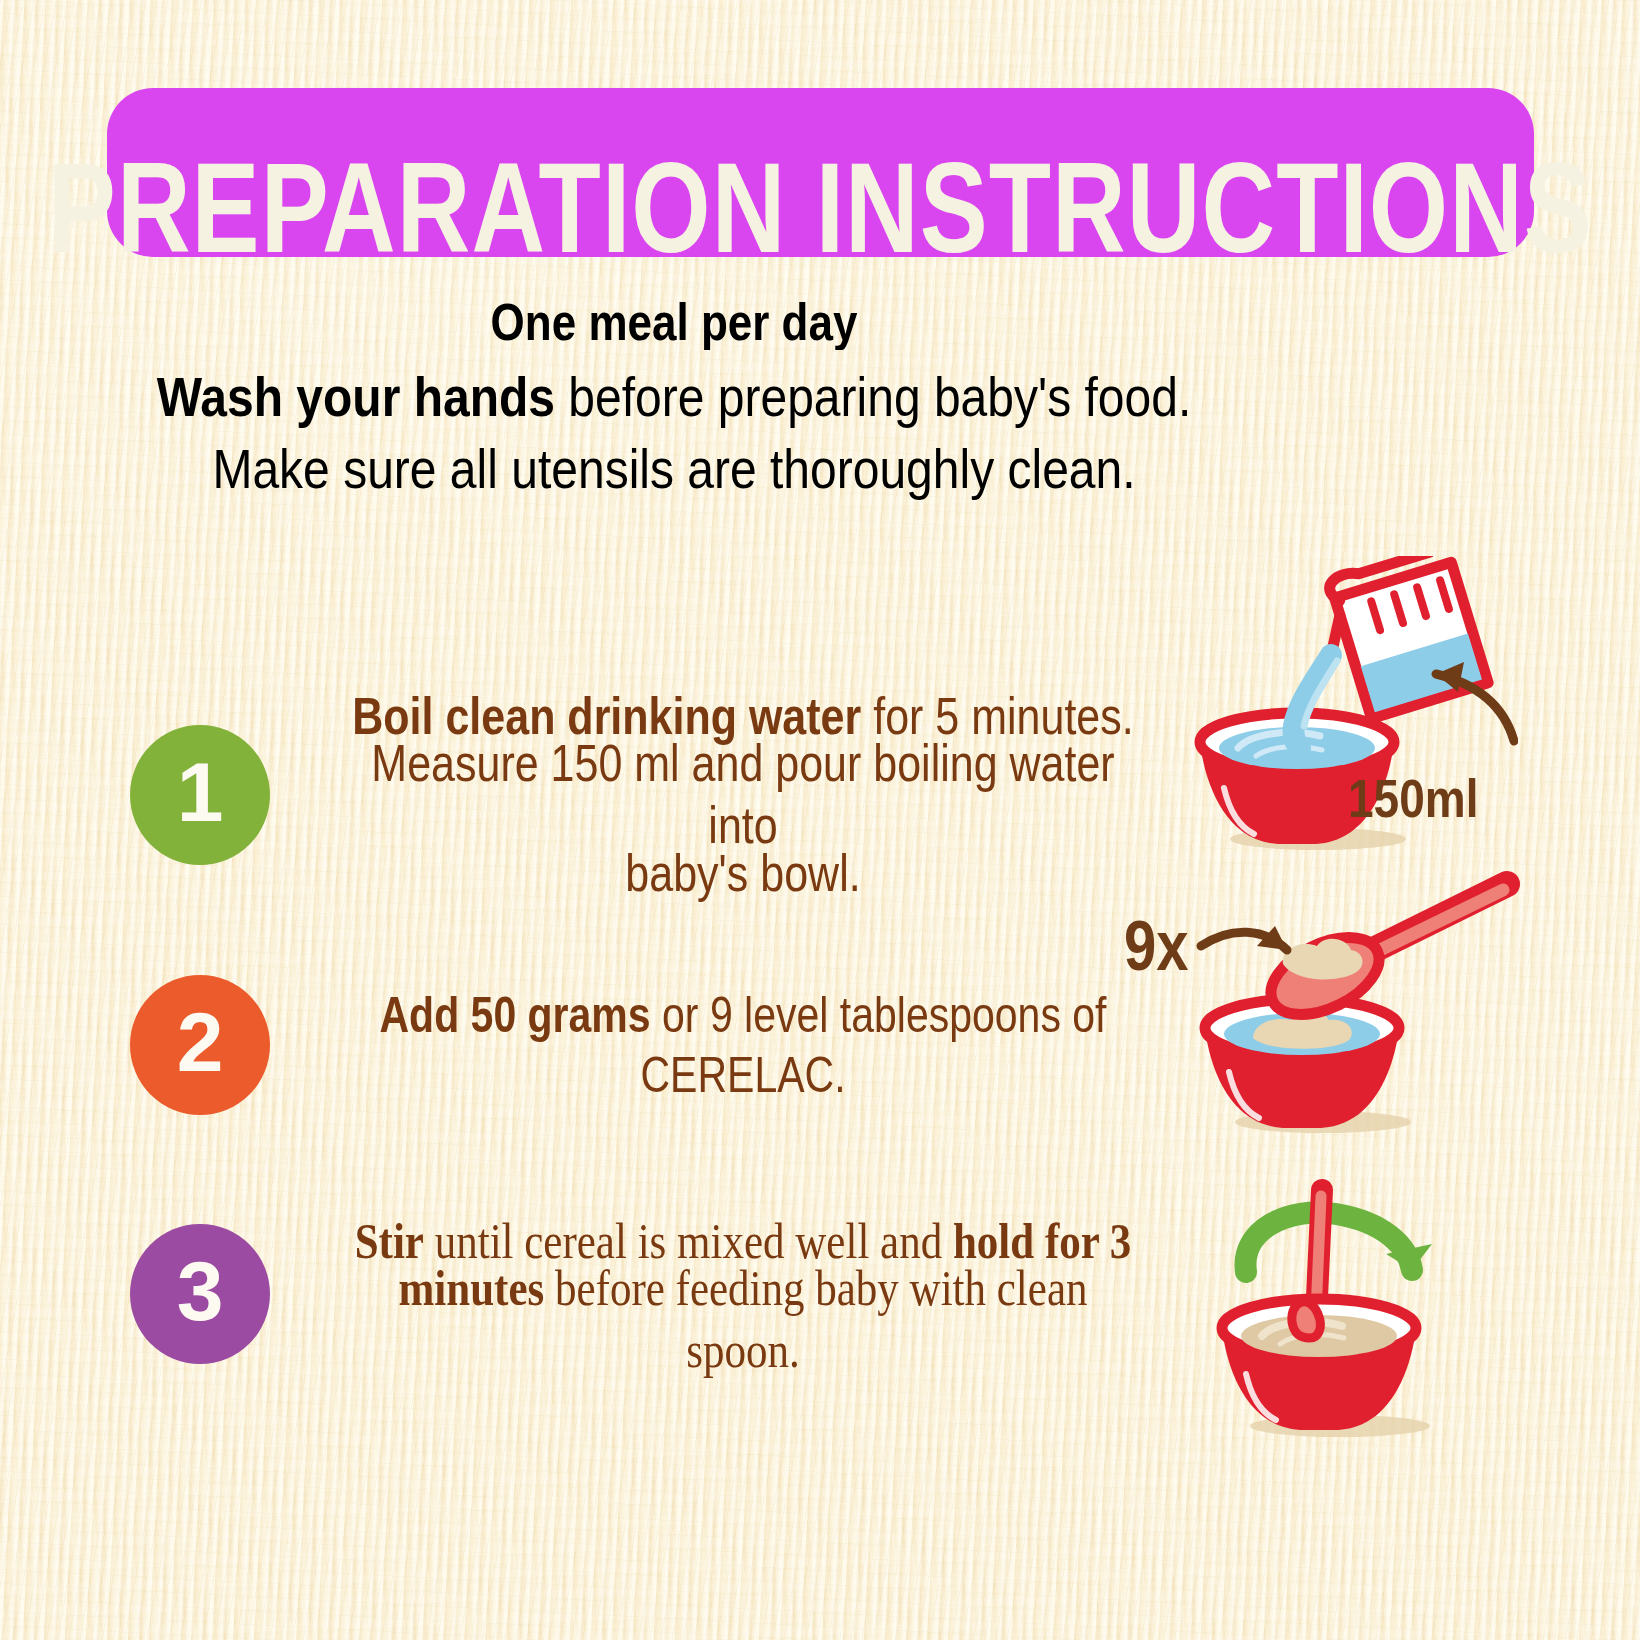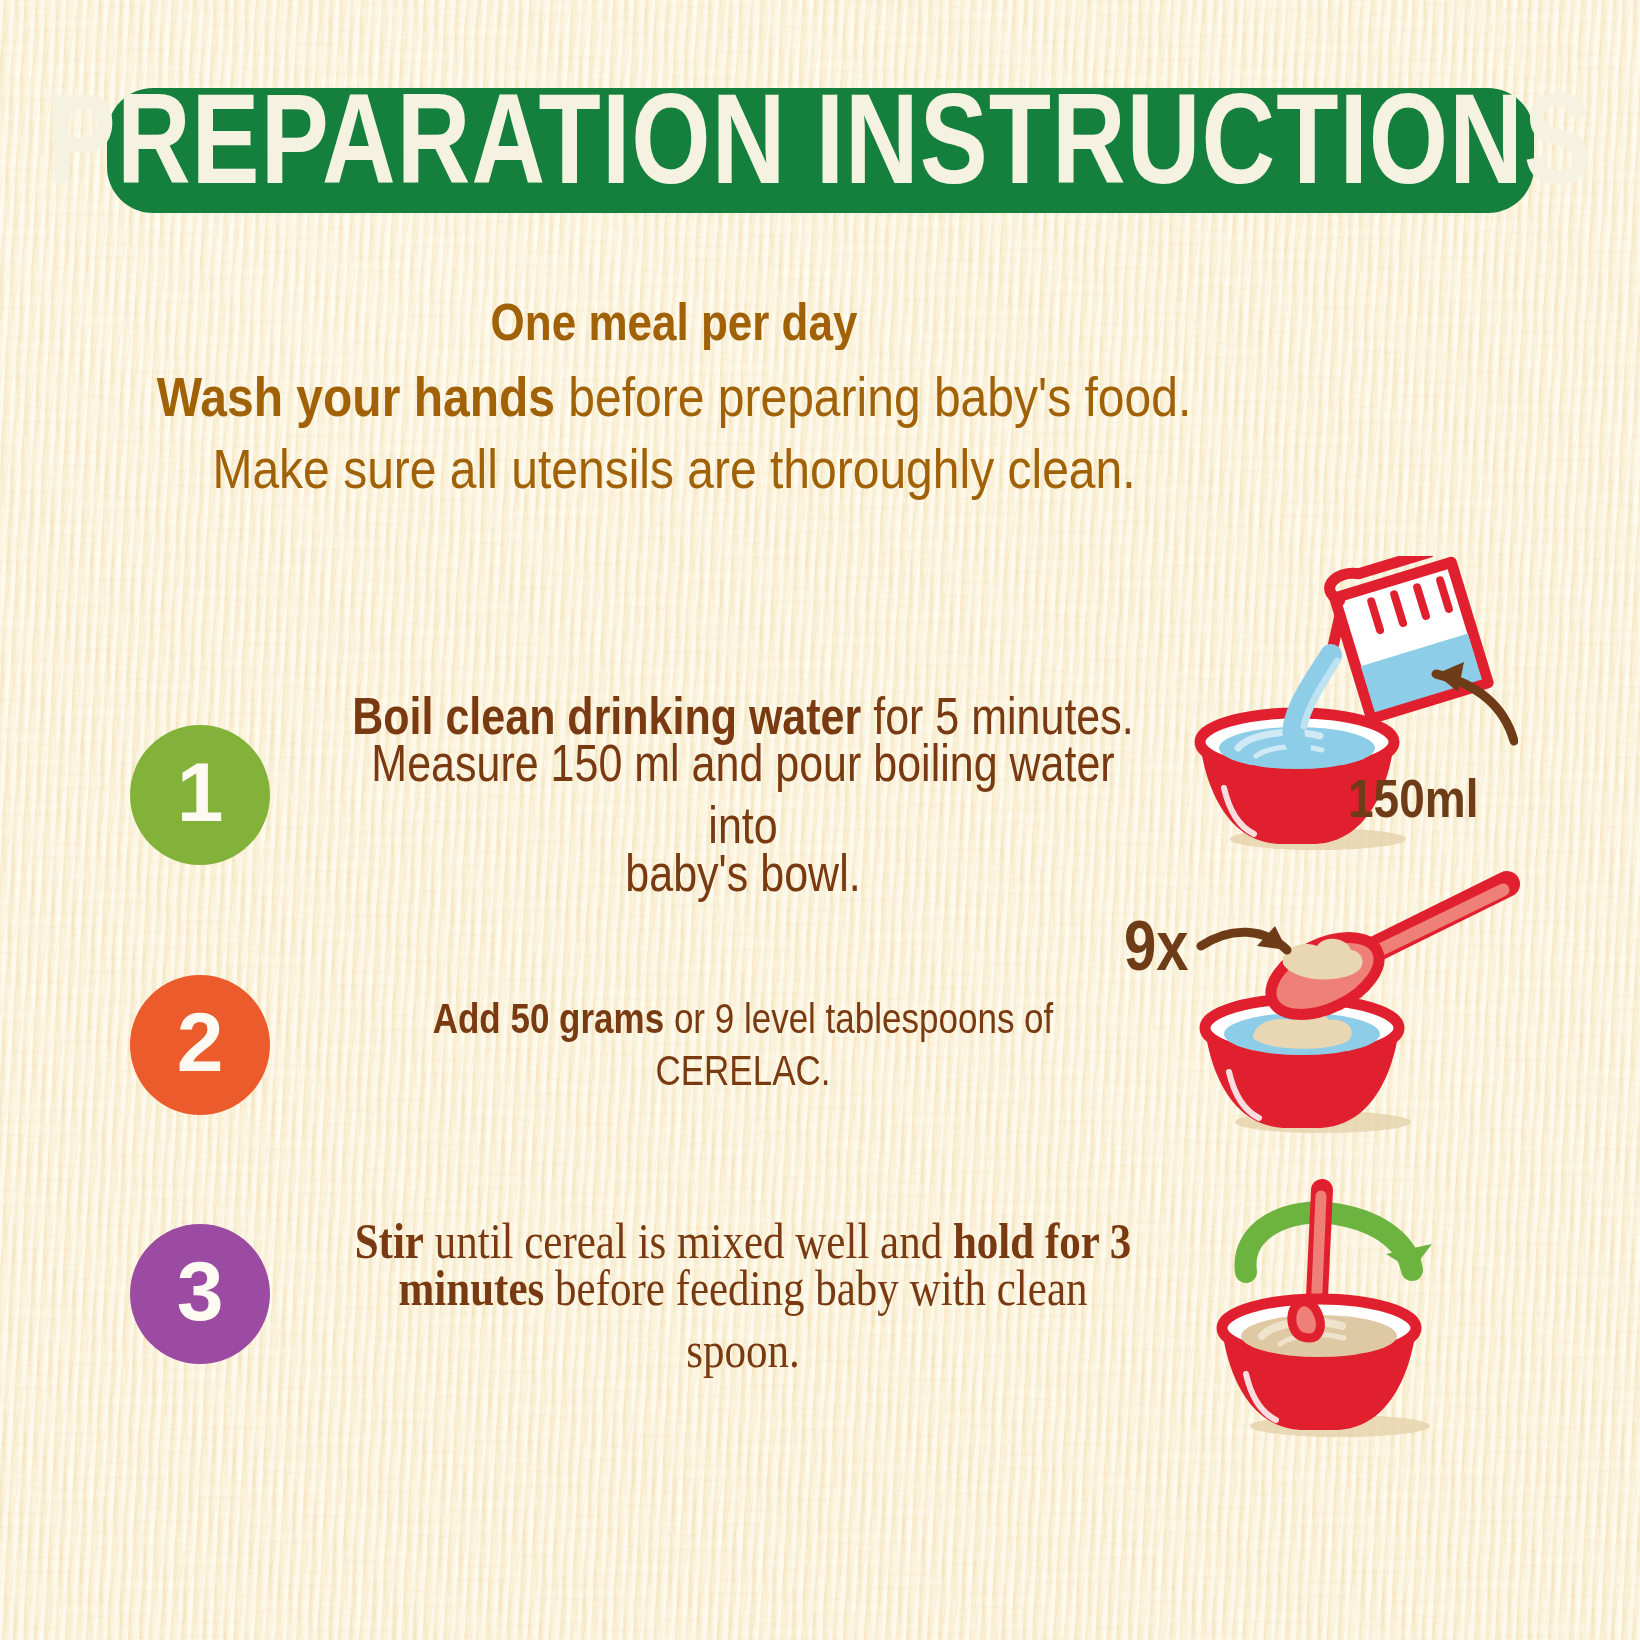--- a/index.html
+++ b/index.html
@@ -61,25 +61,25 @@
       repeating-linear-gradient(80deg, rgba(255,255,255,0.38) 0 1px, rgba(0,0,0,0) 1px 8px),
       repeating-linear-gradient(3deg, rgba(228,203,151,0.18) 0 1px, rgba(0,0,0,0) 1px 14px);
   }
 
   
   #header-banner {
     position: absolute;
     left: 107px;
     top: 88px;
     width: 1427px;
-    height: 125px;
-    background: #15803d;
+    height: 169px;
+    background: #d946ef;
     border-radius: 46px;
     display: flex;
-    align-items: flex-start;
+    align-items: flex-end;
     justify-content: center;
     z-index: 3;
   }
   #header-title {
     color: #f6f2e2;
     font-family: "Liberation Sans Narrow", "Liberation Sans", sans-serif;
     font-weight: bold;
     font-size: 100px;
     letter-spacing: 1px;
     transform: scaleX(1.02) scaleY(1.28);
@@ -87,21 +87,21 @@
     line-height: 1;
   }
 
   
   #intro {
     position: absolute;
     left: 0;
     top: 292px;
     width: 1348px;
     text-align: center;
-    color: #a16207;
+    color: #000000;
     z-index: 3;
     font-family: "Liberation Sans Narrow", "Liberation Sans", sans-serif;
   }
   .intro-line {
     line-height: 1.16;
     transform: scaleY(1.16);
     transform-origin: center top;
   }
   #intro-line-1 {
     font-size: 44px;
@@ -145,21 +145,21 @@
   .step-text {
     flex: 1 1 auto;
     margin-left: 76px;
     color: #7a3a11;
     font-family: "Liberation Sans Narrow", "Liberation Sans", sans-serif;
     font-size: 43px;
     line-height: 1.22;
     text-align: center;
   }
   .step-text .ln { display: block; transform: scaleY(1.2); transform-origin: center; }
-  #step-2 .step-text { font-size: 35px; }
+  #step-2 .step-text { font-size: 41px; }
   #step-3 .step-text { font-size: 43px; font-family: Liberation Serif, serif; }
 
   
   .illus { position: absolute; z-index: 3; }
   #illus-1 { left: 1138px; top: 556px;  width: 380px; height: 300px; }
   #illus-2 { left: 1095px; top: 828px;  width: 430px; height: 310px; }
   #illus-3 { left: 1140px; top: 1130px; width: 380px; height: 310px; }
 
   #label-150ml {
     position: absolute;

